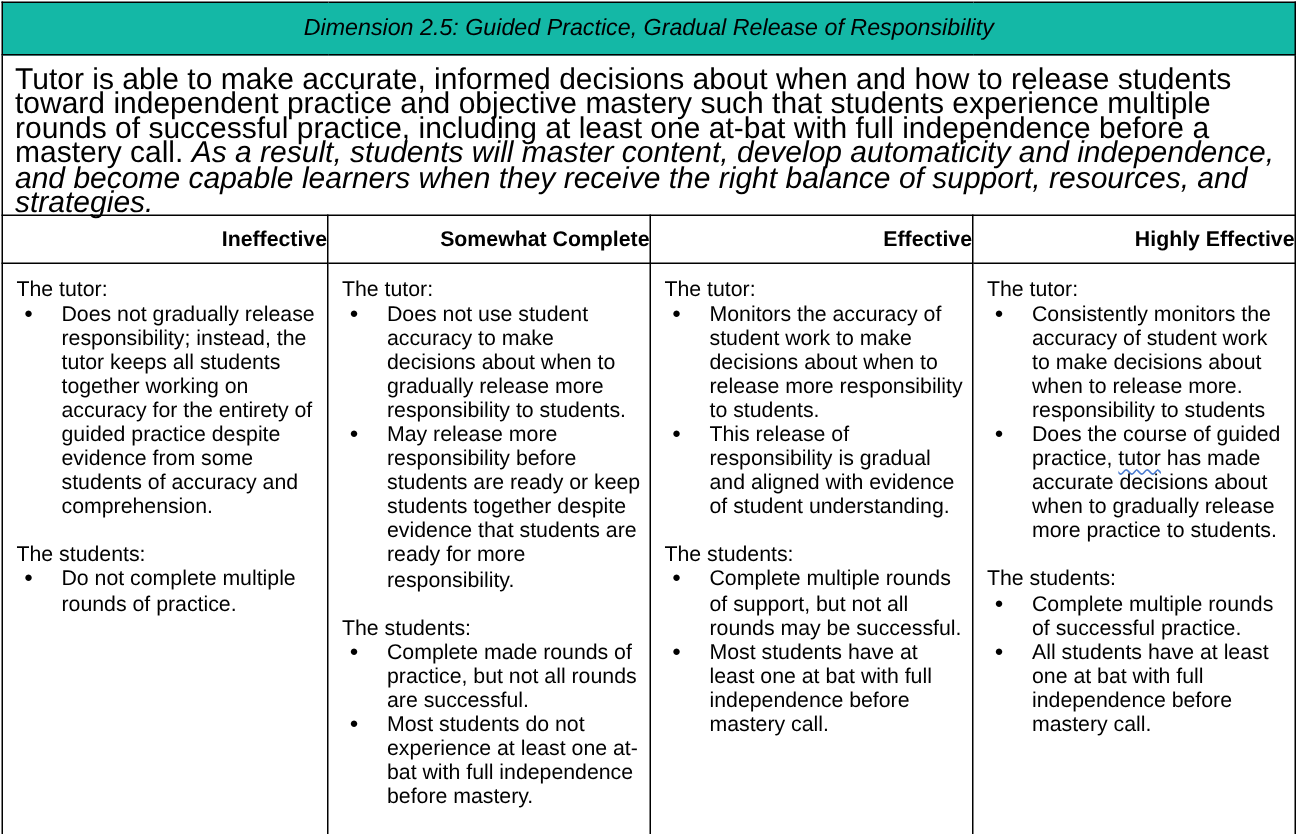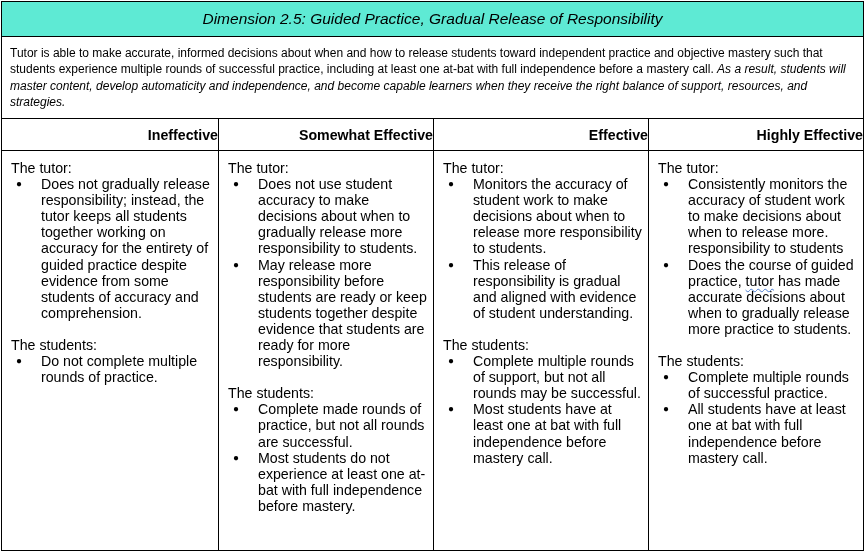--- a/index.html
+++ b/index.html
@@ -21,31 +21,31 @@
       width: 862px;
       border-collapse: collapse;
       table-layout: fixed;
     }
     .rubric td, .rubric th {
       border: 1px solid #000000;
       vertical-align: top;
       padding: 0;
     }
     .title-cell {
-      background: #5eead4;
+      background: #14b8a6;
       height: 34px;
       text-align: center;
       vertical-align: middle !important;
       font-style: italic;
       font-size: 15.5px;
       font-weight: normal;
     }
     .desc-cell {
       height: 82px;
-      font-size: 12px;
+      font-size: 20px;
       line-height: 16.4px;
       padding: 8px 8px 0 8px !important;
       box-sizing: border-box;
     }
     .desc-cell .italic {
       font-style: italic;
     }
     .level-header {
       height: 31px;
       font-weight: bold;
@@ -102,21 +102,21 @@
   </colgroup>
   <tbody>
       <tr>
     <th colspan="4" class="title-cell">Dimension 2.5: Guided Practice, Gradual Release of Responsibility</th>
   </tr>
   <tr>
     <td colspan="4" class="desc-cell"><span>Tutor is able to make accurate, informed decisions about when and how to release students toward independent practice and objective mastery such that students experience multiple rounds of successful practice, including at least one at-bat with full independence before a mastery call. </span><span class="italic">As a result, students will master content, develop automaticity and independence, and become capable learners when they receive the right balance of support, resources, and strategies.</span></td>
   </tr>
   <tr>
     <th class="level-header">Ineffective</th>
-    <th class="level-header">Somewhat Effective</th>
+    <th class="level-header">Somewhat Complete</th>
     <th class="level-header">Effective</th>
     <th class="level-header">Highly Effective</th>
   </tr>
   <tr>
 
     <td class="level-cell">
       <span class="section-label">The tutor:</span>
       <ul class="bullet-list">
         <li class="bullet-item"><span class="bullet-dot">●</span><span>Does not gradually release responsibility; instead, the tutor keeps all students together working on accuracy for the entirety of guided practice despite evidence from some students of accuracy and comprehension.</span></li>
       </ul>

